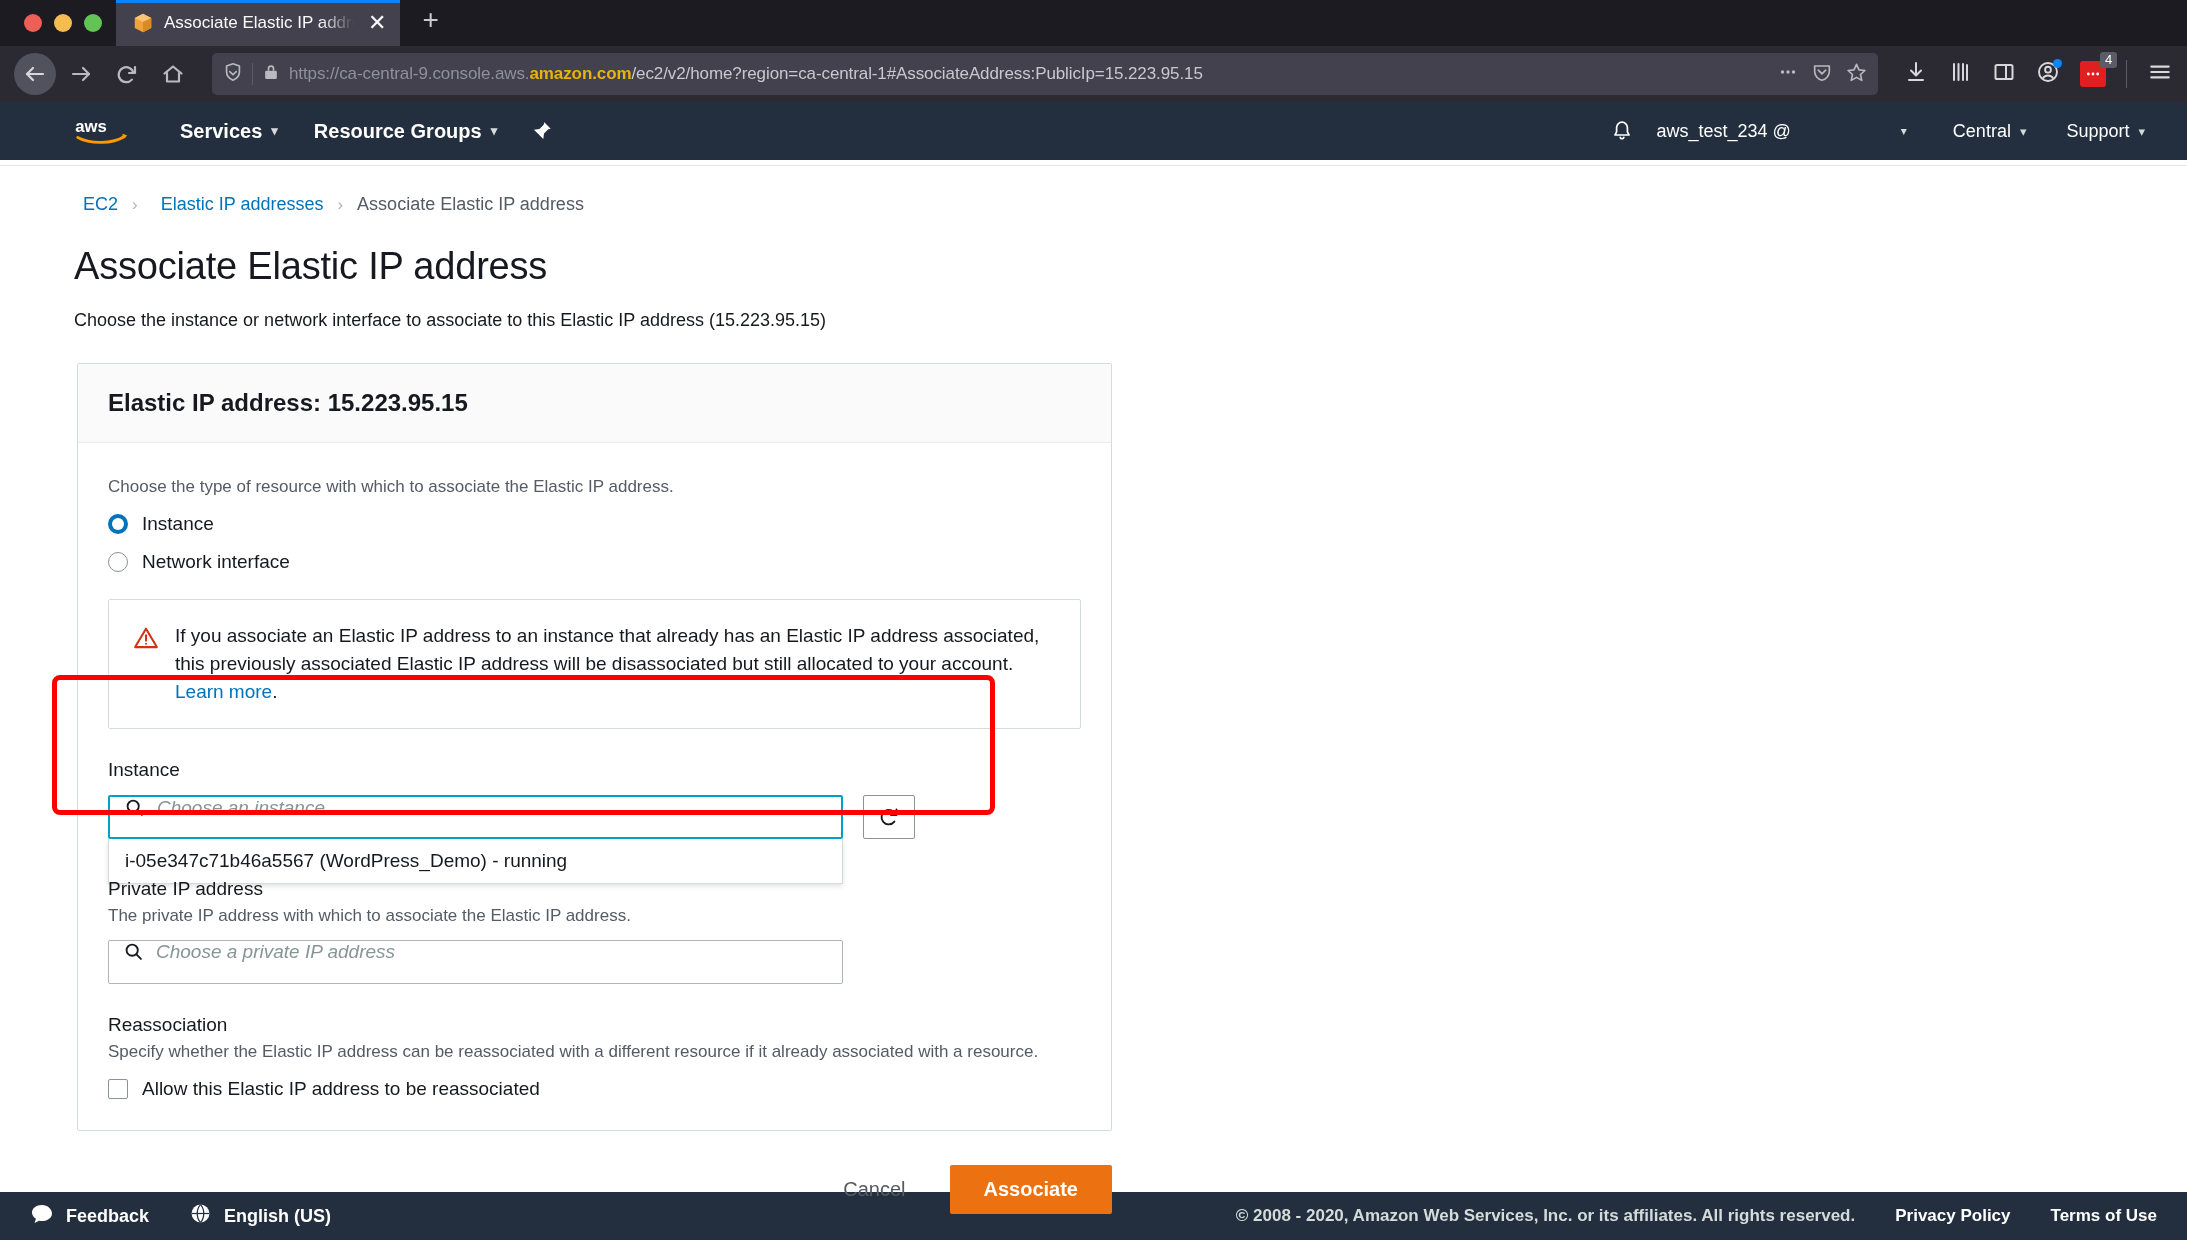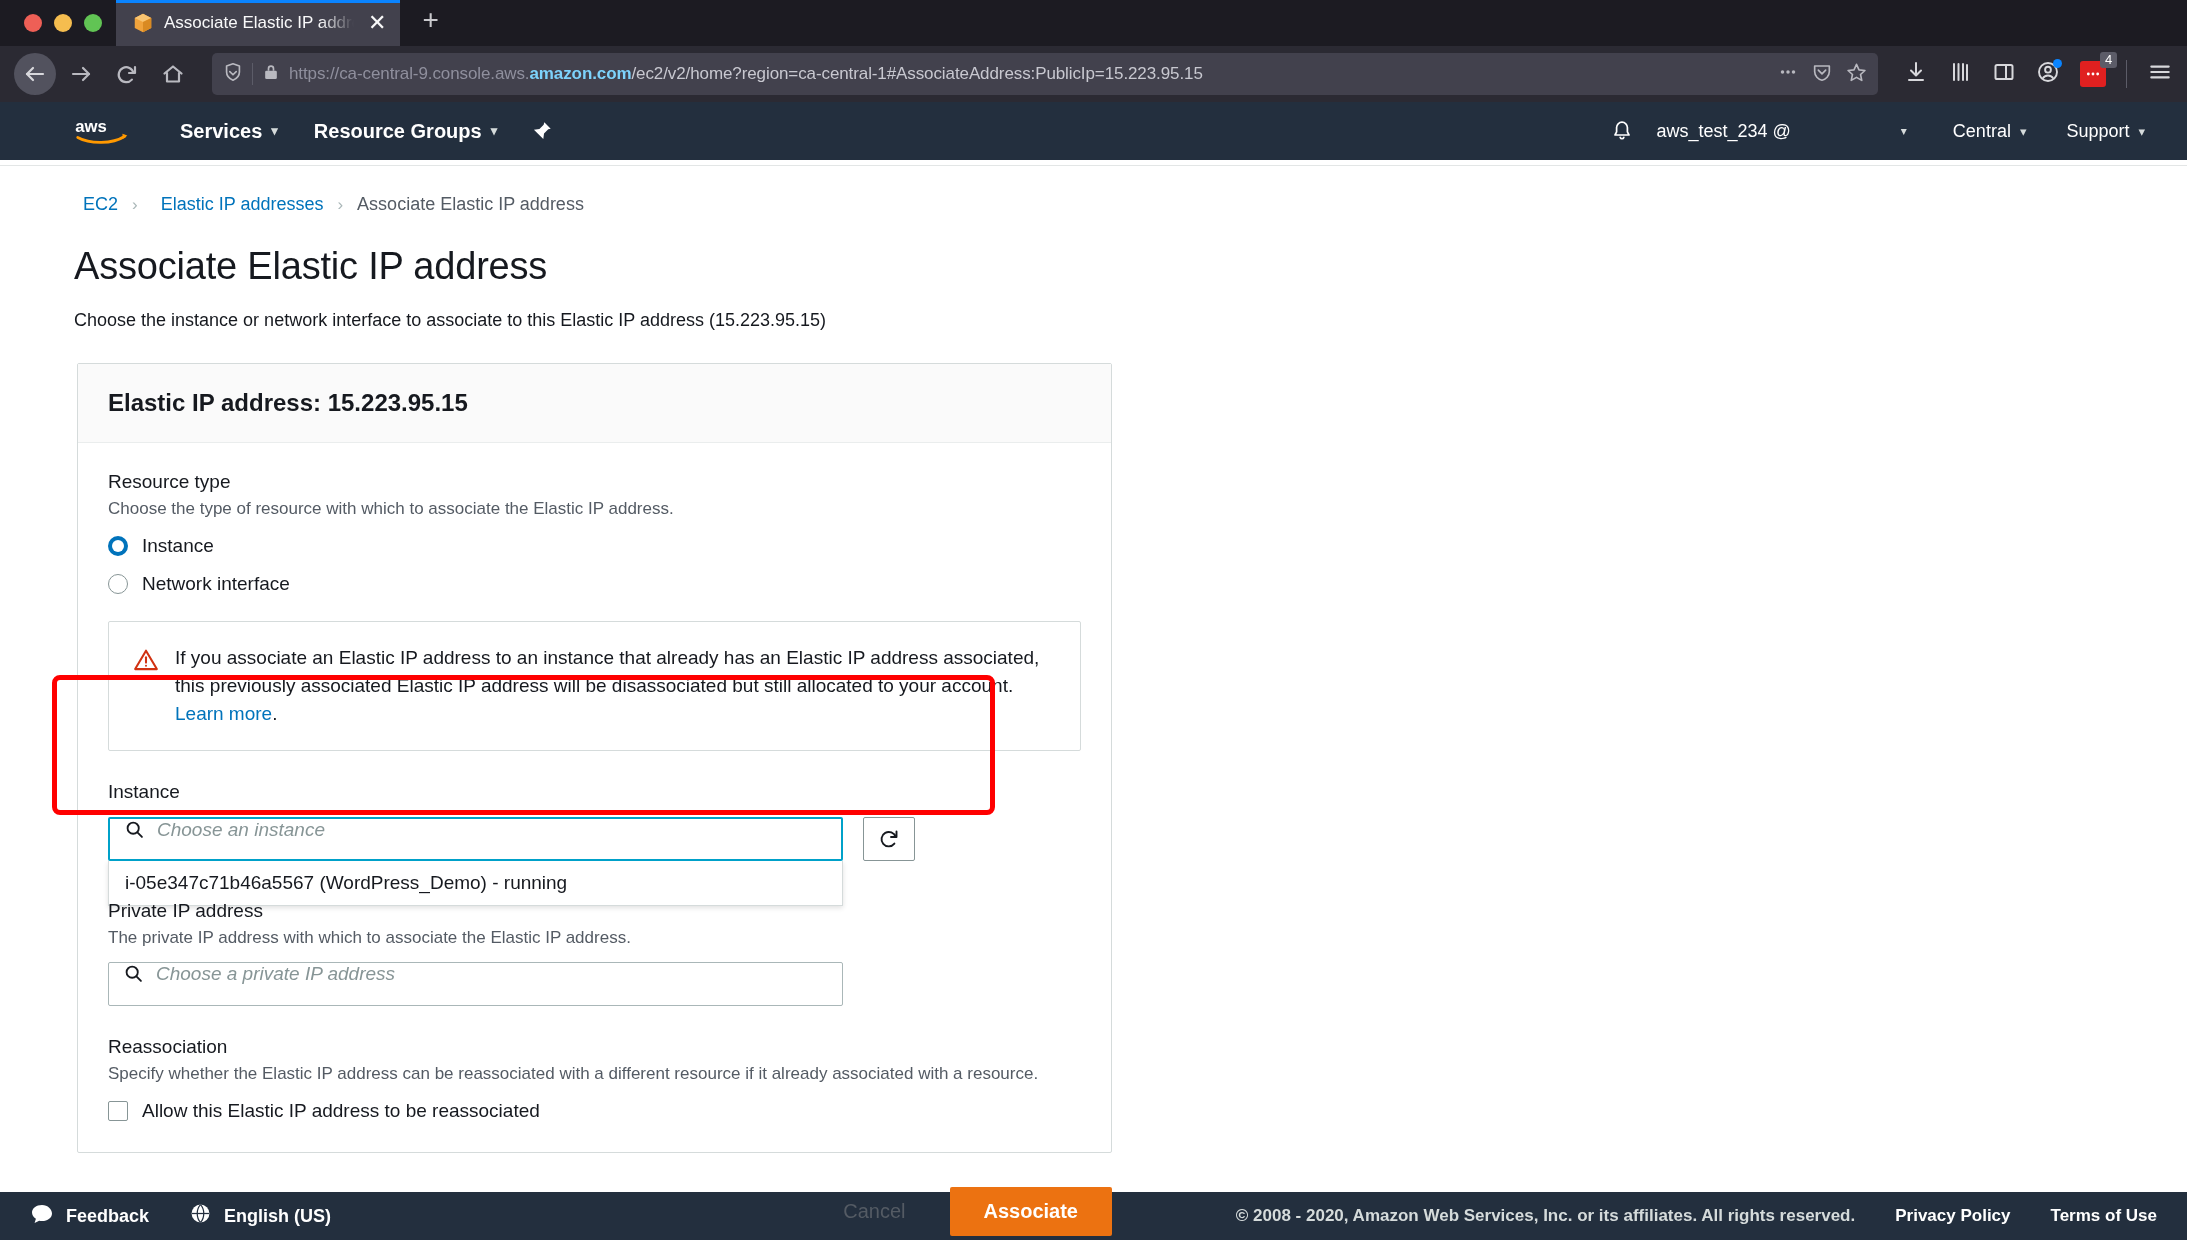--- a/index.html
+++ b/index.html
@@ -57,21 +57,21 @@
   .urlbar {
     flex: 1 1 auto; height: 42px; background: #42414d; border-radius: 5px;
     display: flex; align-items: center; margin: 0 14px; padding: 0 10px; gap: 8px;
     min-width: 0;
   }
   .urlbar .sep { width: 1px; height: 22px; background: #5c5c68; }
   .url-text {
     flex: 1 1 auto; color: #8f8f9d; font-size: 17px; white-space: nowrap;
     overflow: hidden; text-overflow: clip; letter-spacing: -0.1px;
   }
-  .url-text .host { color: #7dd3fc; font-weight: bold; }
+  .url-text .host { color: #eab308; font-weight: bold; }
   .url-text .plain { color: #c8c8d0; }
   .urlbar-icons { display: flex; align-items: center; gap: 12px; color: #b9b9c0; }
   .toolbar-right { display: flex; align-items: center; gap: 20px; padding-left: 8px; color: #d8d8dc; }
   .ext-badge { position: relative; width: 26px; height: 26px; }
   .ext-badge .box { width: 26px; height: 26px; background: #e02020; border-radius: 3px;
                     display: flex; align-items: center; justify-content: center; }
   .ext-badge .cnt {
     position: absolute; top: -9px; right: -11px; background: #5c5c68; color: #fff;
     font-size: 13px; border-radius: 3px; padding: 0 4px; line-height: 16px; min-width: 17px;
     text-align: center;
@@ -392,21 +392,20 @@
       <div class="page-sub">Choose the instance or network interface to associate to this Elastic IP address (15.223.95.15)</div>
 
       <div class="card">
         <div class="card-head">
           <h2>Elastic IP address: 15.223.95.15</h2>
         </div>
 
         <div class="card-body">
 
           <div>
-            <div class="field-label">Resource type</div>
             <div class="field-desc">Choose the type of resource with which to associate the Elastic IP address.</div>
 
             <div class="radio-row">
               <span class="radio checked"></span>
               <span class="radio-label">Instance</span>
             </div>
             <div class="radio-row">
               <span class="radio"></span>
               <span class="radio-label">Network interface</span>
             </div>

